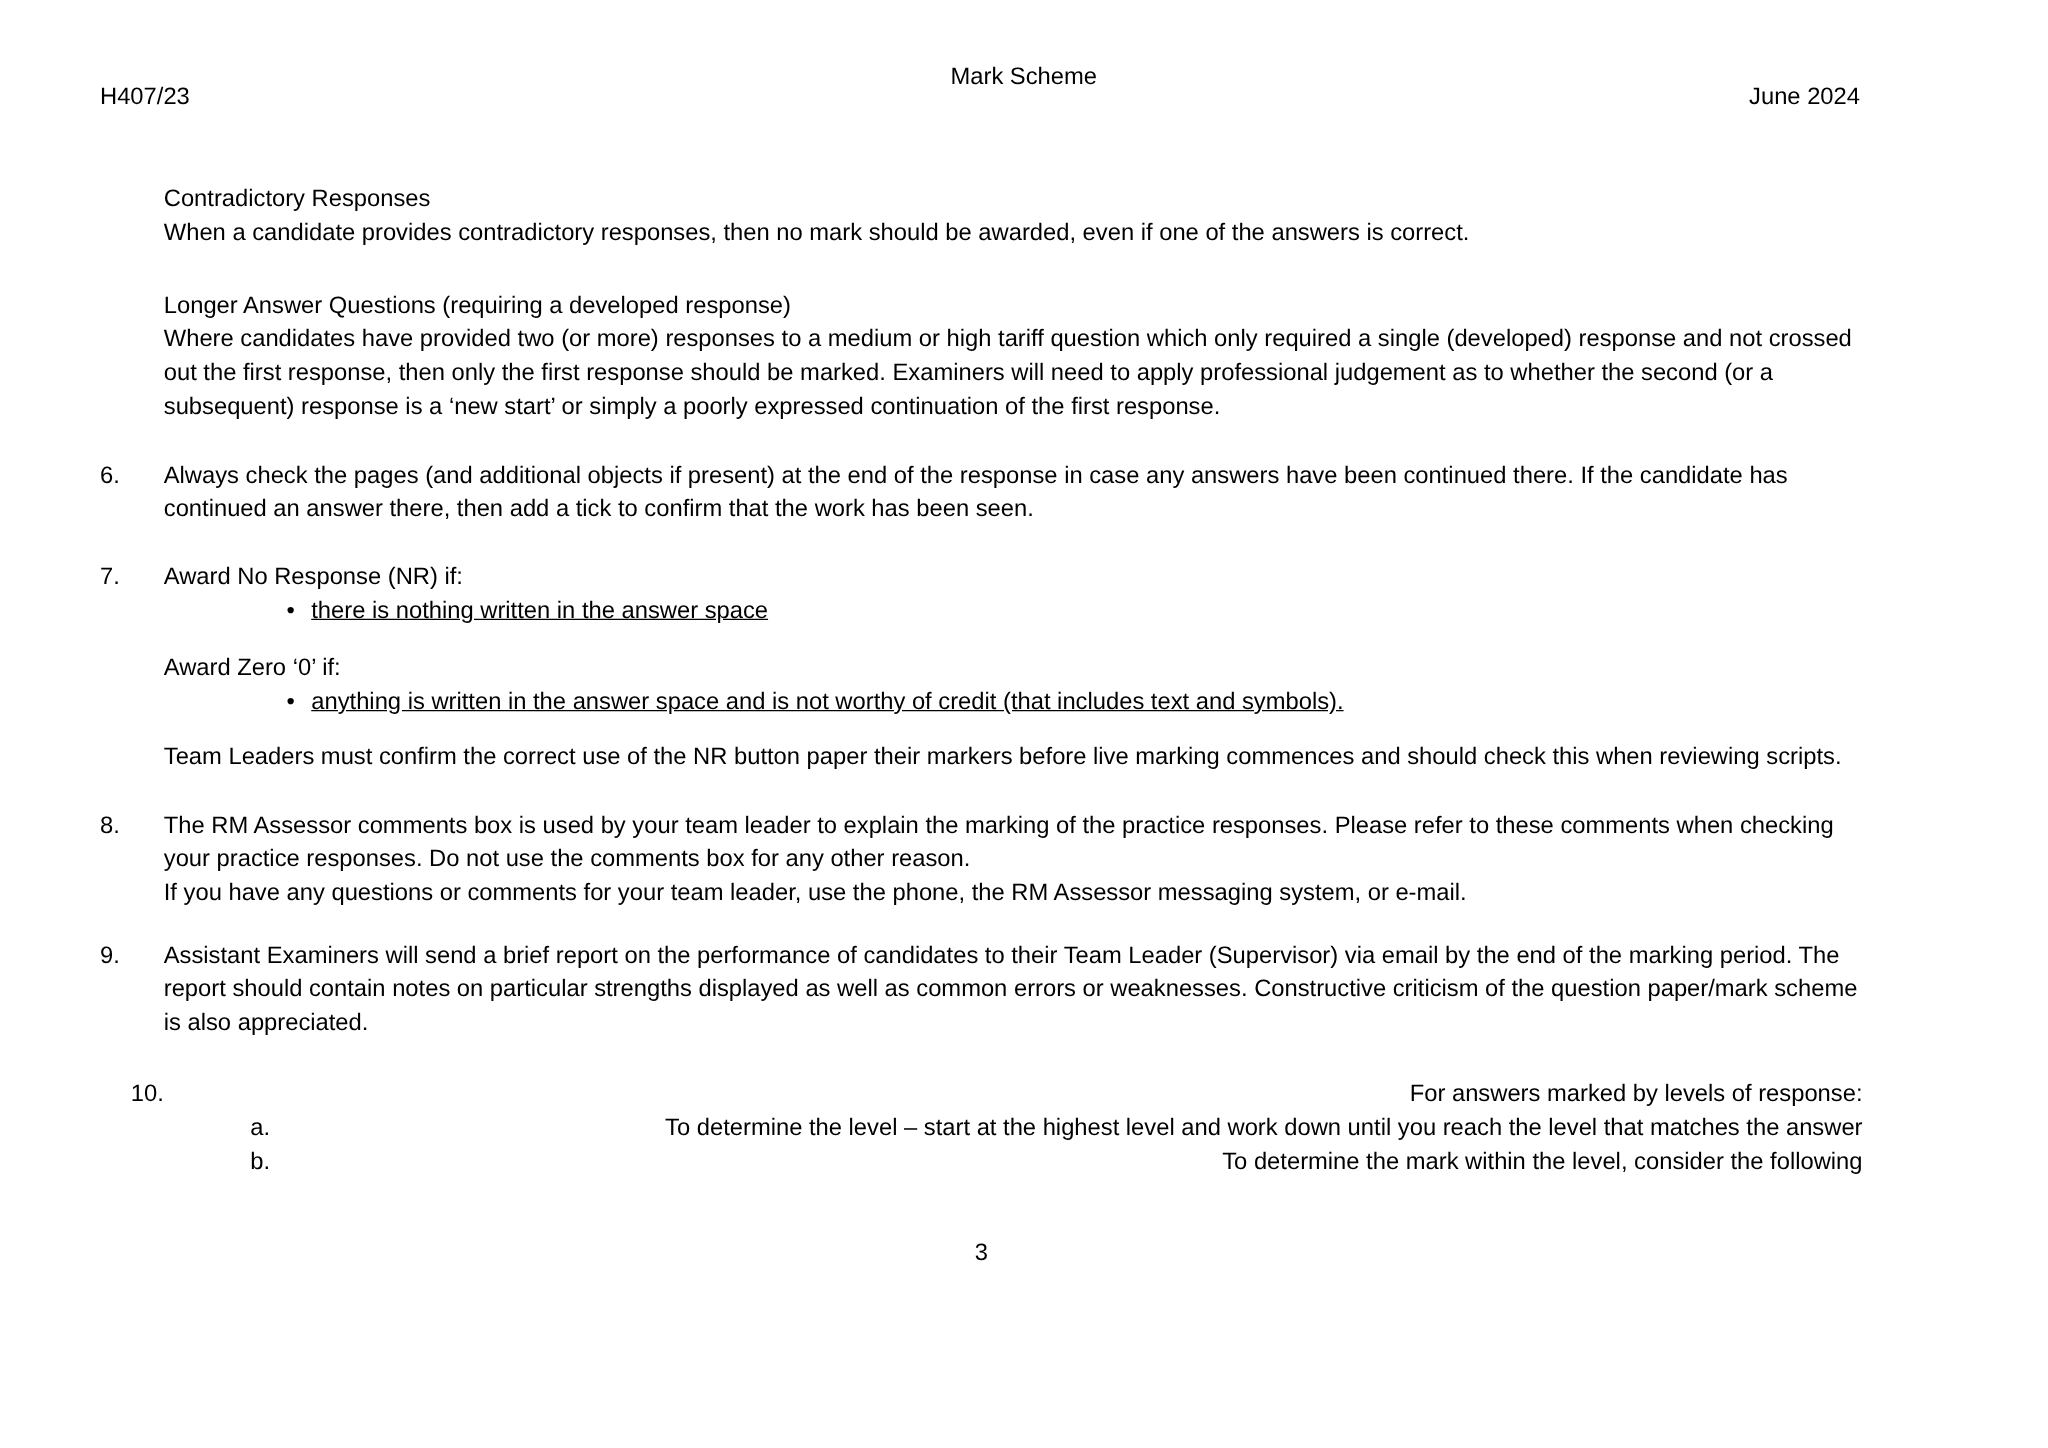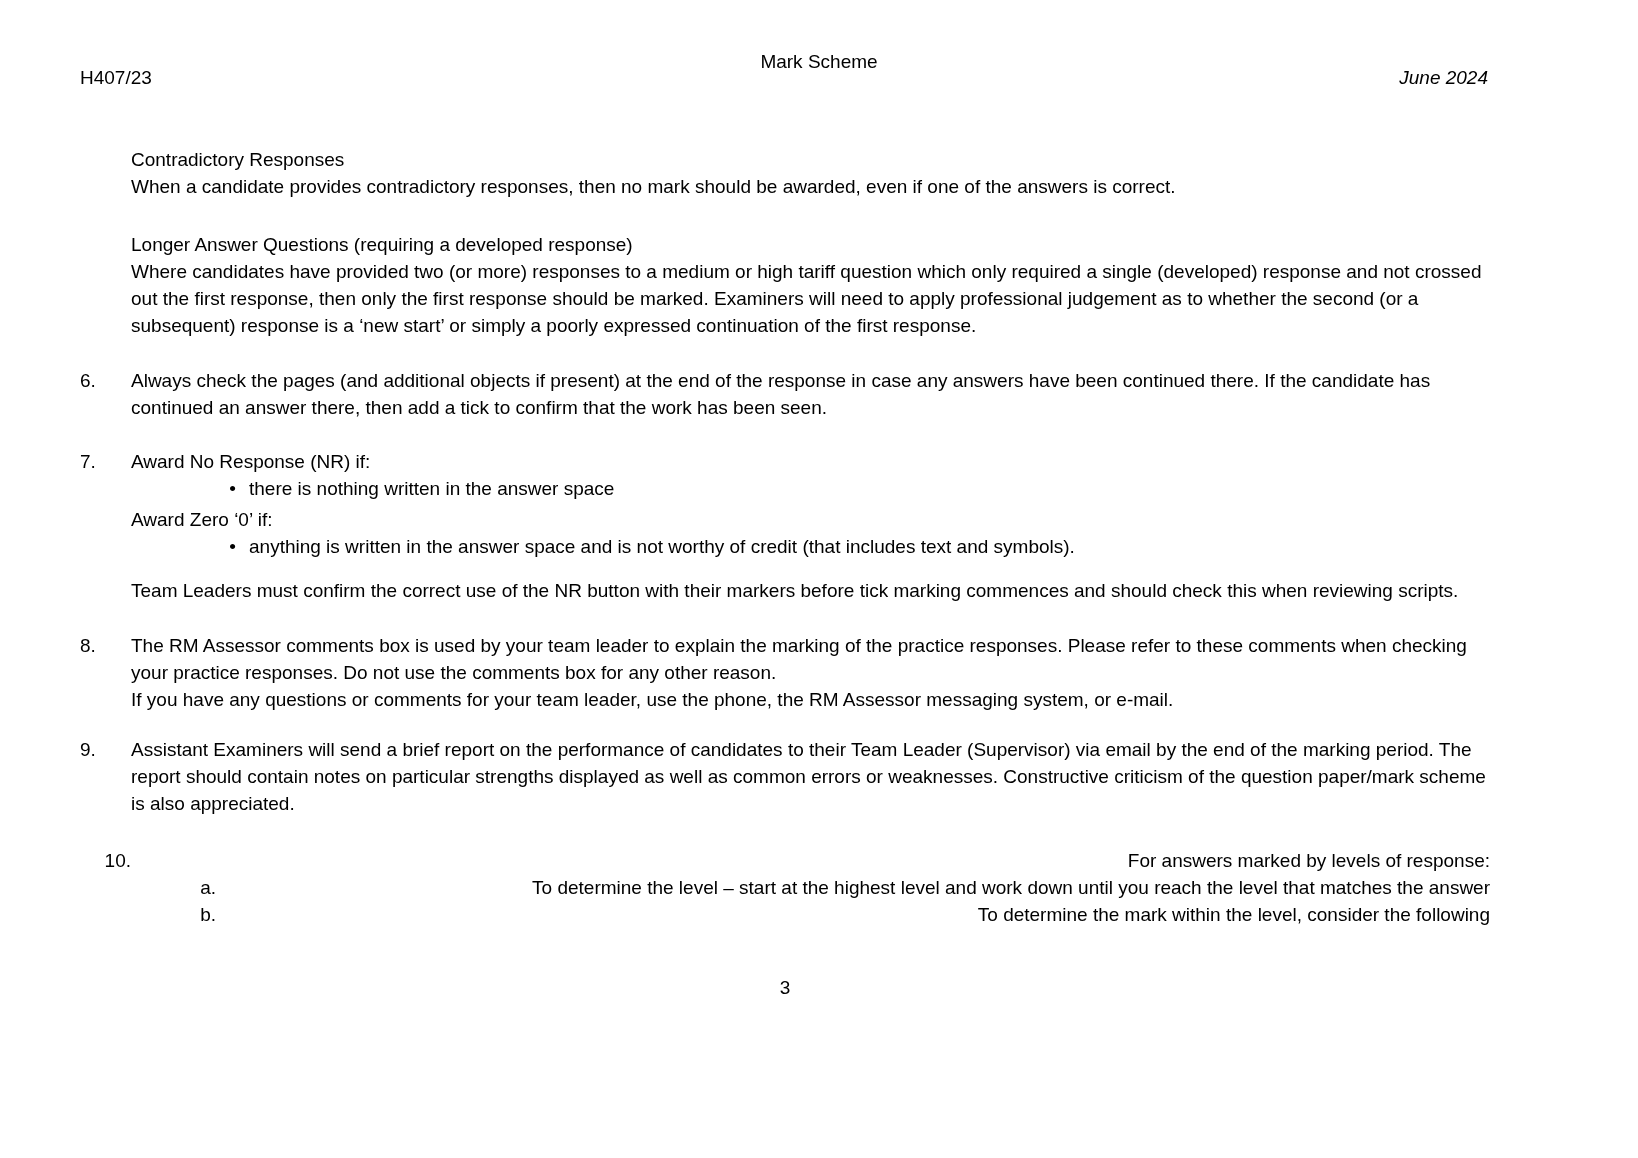--- a/index.html
+++ b/index.html
@@ -15,39 +15,39 @@
     line-height: 27px;
     overflow: hidden;
   }
   .header {
     position: relative;
     padding: 64px 150px 0 45px;
     height: 91px;
   }
   .header .left { position: absolute; left: 80px; top: 64px; }
   .header .center { position: absolute; left: 0; right: 0; top: 48px; text-align: center; }
-  .header .right { position: absolute; right: 150px; top: 64px; font-style: italic; }
+  .header .right { position: absolute; right: 150px; top: 64px; }
   .content { padding: 0 148px 0 80px; }
   .indent { padding-left: 51px; }
   .b { font-weight: normal; }
   .sec-1 { margin-top: 55px; }
   .sec-2 { margin-top: 31px; }
   .row { display: flex; align-items: flex-start; }
   .row .num { width: 51px; flex: 0 0 51px; }
   .row .body { flex: 1; }
   .m-item6 { margin-top: 28px; }
   .m-item7 { margin-top: 27px; }
-  .m-zero { margin-top: 4px; }
+  .m-zero { margin-top: 19px; }
   .m-team { margin-top: 17px; }
   .m-item8 { margin-top: 28px; }
   .m-item9 { margin-top: 23px; }
   .m-item10 { margin-top: 30px; text-align: right; }
   .bullet-row { display: flex; }
   .bullet-row .bullet { width: 33px; flex: 0 0 33px; text-align: center; margin-left: 85px; }
-  .bullet-row .bullet-text { flex: 1; }
+  .bullet-row .bullet-text { flex: 1; text-decoration: underline; }
   .alpha-row { display: flex; }
   .alpha-row .alpha { width: 35px; flex: 0 0 35px; margin-left: 50px; }
   .alpha-row .alpha-text { flex: 1; }
   .footer { margin-top: 46px; text-align: center; }
 </style>
 </head>
 <body>
 
 <div class="page">
 
@@ -80,21 +80,21 @@
         <div>Award No Response (NR) if:</div>
         <div class="bullet-row">
           <span class="bullet">•</span>
           <span class="bullet-text">there is nothing written in the answer space</span>
         </div>
         <div class="m-zero">Award Zero ‘0’ if:</div>
         <div class="bullet-row">
           <span class="bullet">•</span>
           <span class="bullet-text">anything is written in the answer space and is not worthy of credit (that includes text and symbols).</span>
         </div>
-        <div class="m-team">Team Leaders must confirm the correct use of the NR button with their markers before tick marking commences and should check this when reviewing scripts.</div>
+        <div class="m-team">Team Leaders must confirm the correct use of the NR button paper their markers before live marking commences and should check this when reviewing scripts.</div>
       </div>
     </div>
 
     <div class="row m-item8">
       <div class="num">8.</div>
       <div class="body">
         <div><span>The RM Assessor </span><span class="b">comments box</span><span> is used by your team leader to explain the marking of the practice responses. Please refer to these comments when checking your practice responses. </span><span class="b">Do not use the comments box for any other reason.</span></div>
         <div>If you have any questions or comments for your team leader, use the phone, the RM Assessor messaging system, or e-mail.</div>
       </div>
     </div>

